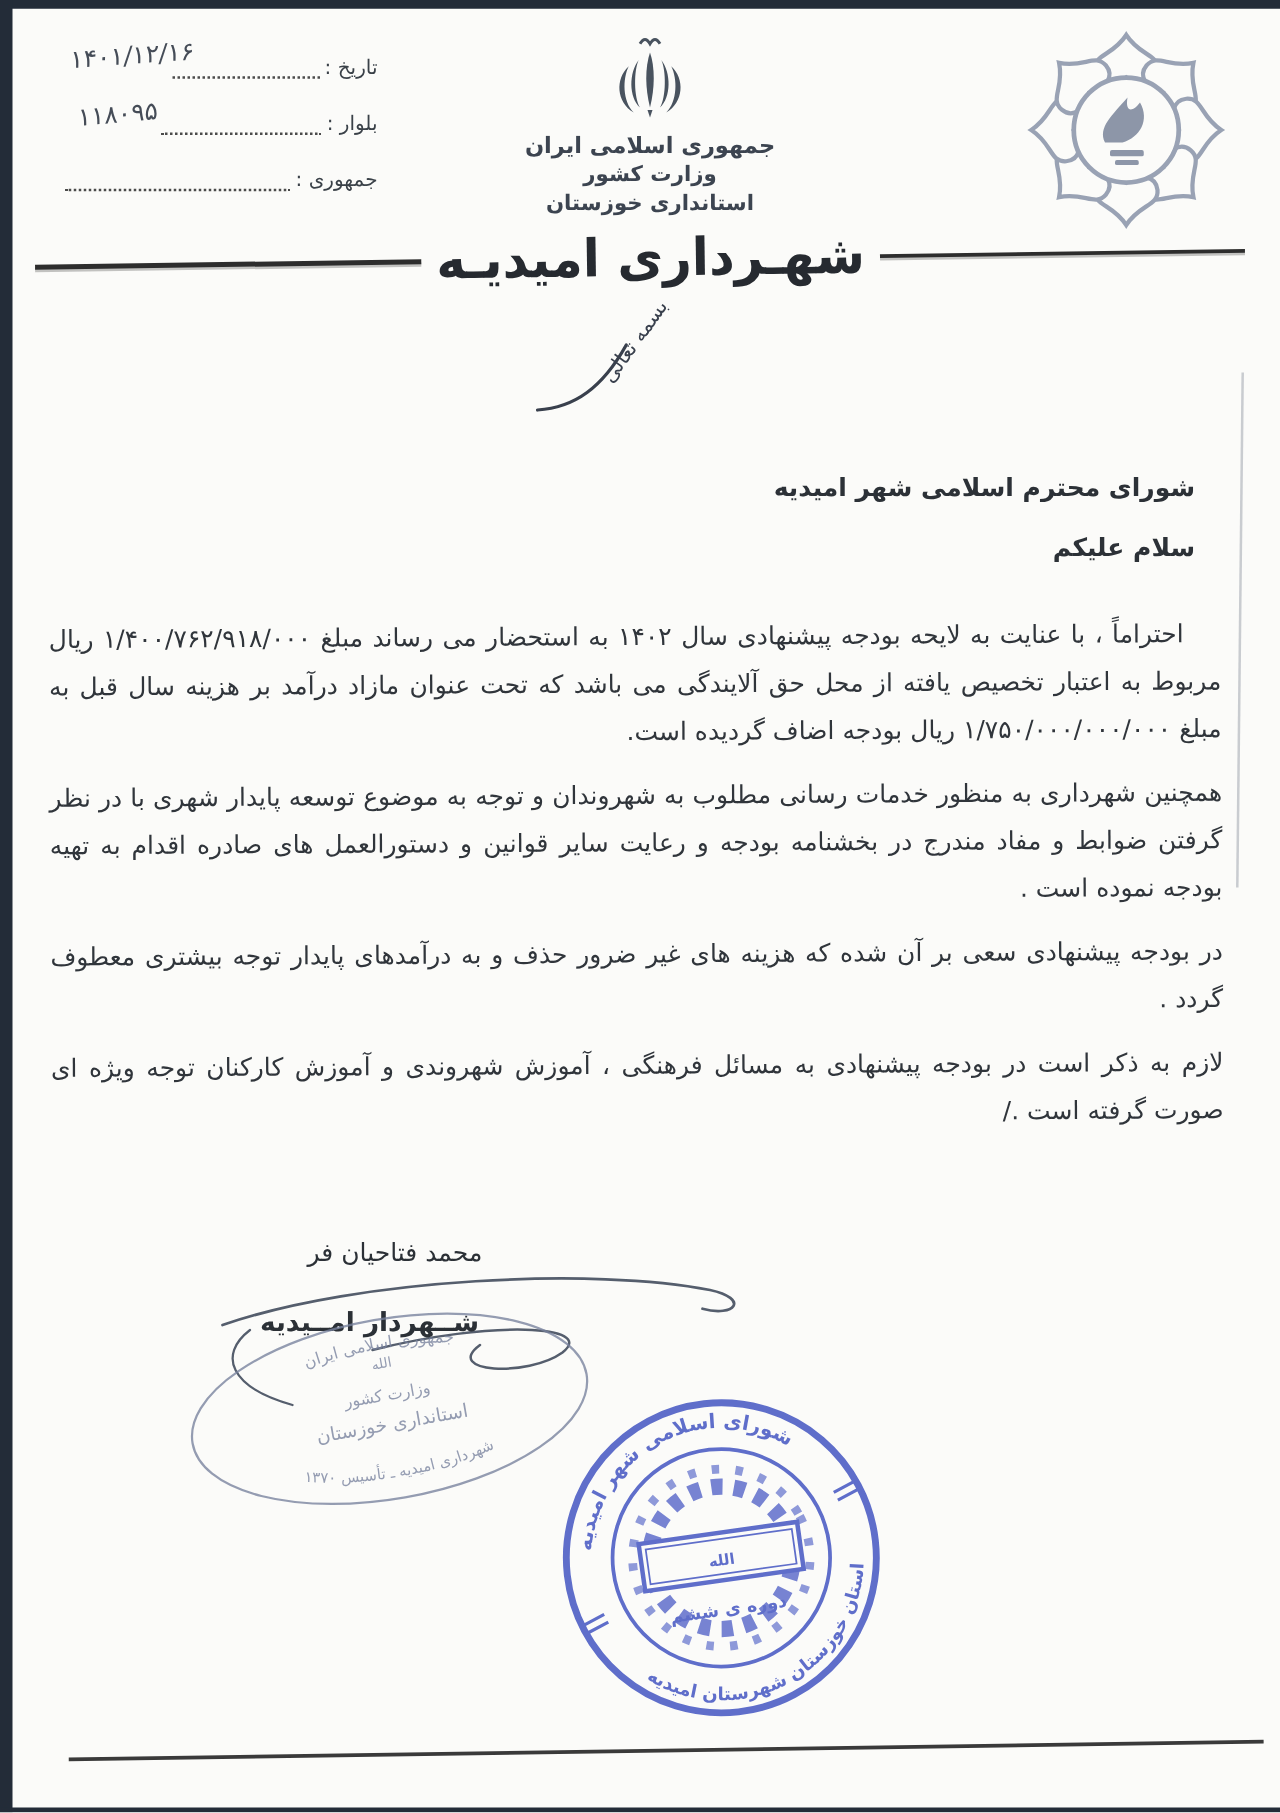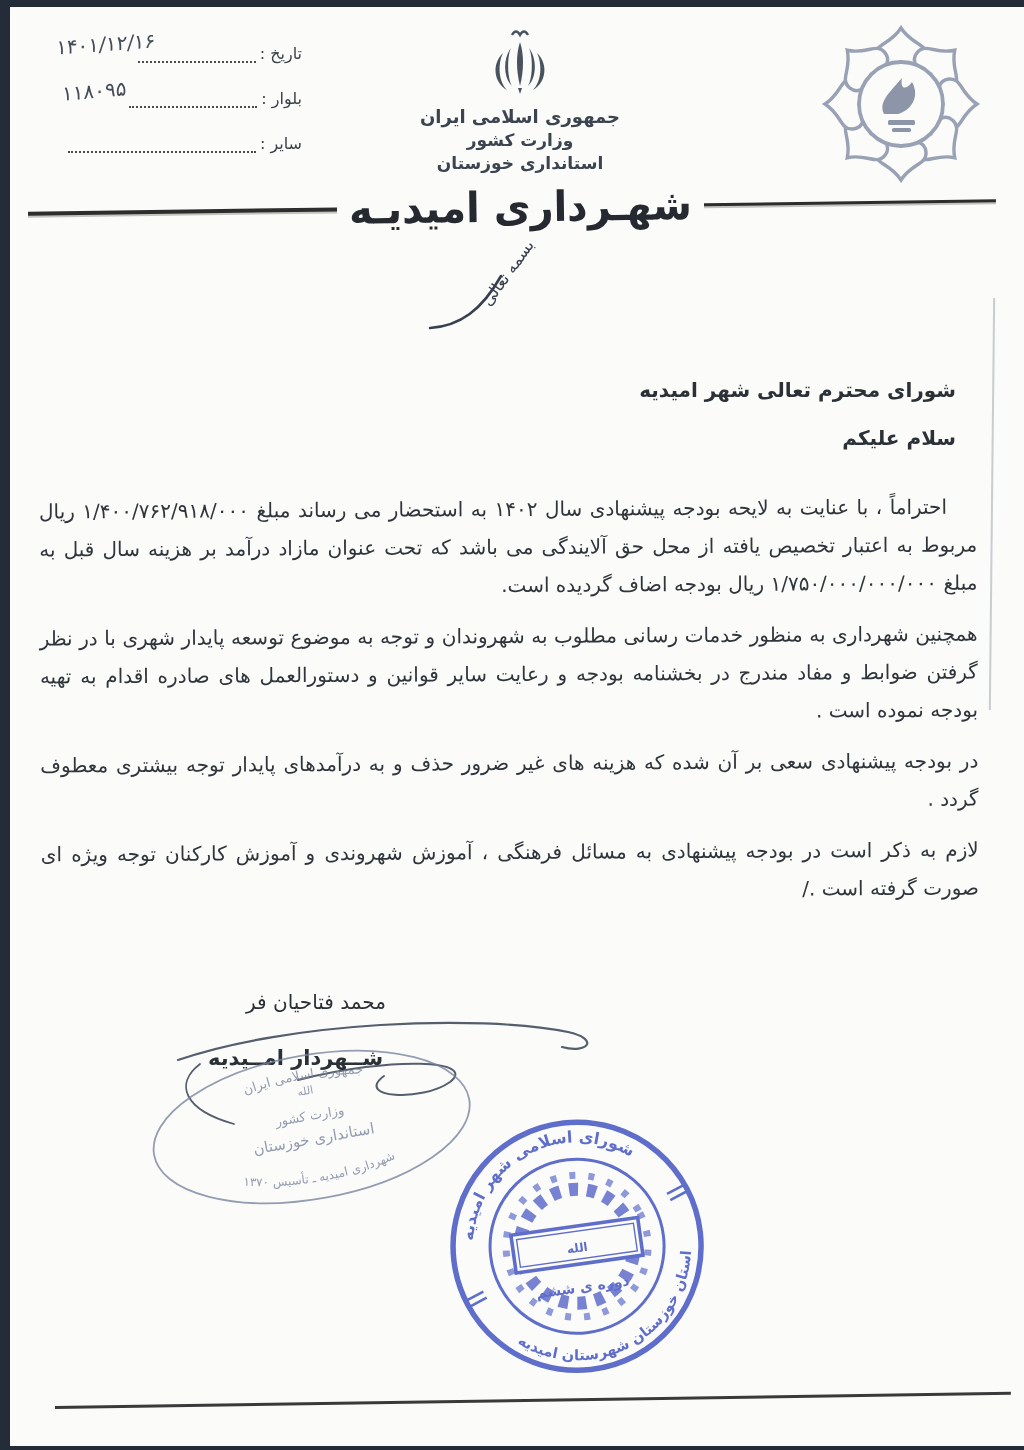--- a/index.html
+++ b/index.html
@@ -93,21 +93,21 @@
       <span class="ref-label">تاریخ :</span>
       <span class="dots d1"></span>
       <span class="hand hand-date">۱۴۰۱/۱۲/۱۶</span>
     </div>
     <div class="ref-row">
       <span class="ref-label">بلوار :</span>
       <span class="dots d2"></span>
       <span class="hand hand-num">۱۱۸۰۹۵</span>
     </div>
     <div class="ref-row r3">
-      <span class="ref-label">سایر :</span>
+      <span class="ref-label">جمهوری :</span>
       <span class="dots d3"></span>
     </div>
   </div>
 
   <div class="org">
     <svg class="emblem-svg" width="110" height="76" viewBox="0 0 110 76">
       <g fill="#49535f" stroke="none">
         <path d="M55 16 C51 28 51 44 55 60 C59 44 59 28 55 16 Z"></path>
         <path d="M46 22 C38 32 38 52 47 60 C42 52 42 30 46 22 Z"></path>
         <path d="M64 22 C72 32 72 52 63 60 C68 52 68 30 64 22 Z"></path>
@@ -152,21 +152,21 @@
     <div class="rule rule-left"></div>
   </div>
 
   <div class="bismillah-wrap">
     <svg width="190" height="112" viewBox="0 0 190 112">
       <path d="M22 98 C52 96 74 80 93 46" fill="none" stroke="#39404d" stroke-width="2.6" stroke-linecap="round"></path>
       <text x="104" y="46" transform="rotate(-54 104 46)" font-size="16" fill="#39404d" font-family="DejaVu Sans, sans-serif" text-anchor="middle" direction="rtl">بسمه تعالی</text>
     </svg>
   </div>
 
-  <div class="recipient">شورای محترم تعالی شهر امیدیه</div>
+  <div class="recipient">شورای محترم اسلامی شهر امیدیه</div>
   <div class="salutation">سلام علیکم</div>
 
   <div class="body-text">
     <p class="indent">احتراماً ، با عنایت به لایحه بودجه پیشنهادی سال ۱۴۰۲ به استحضار می رساند مبلغ ۱/۴۰۰/۷۶۲/۹۱۸/۰۰۰ ریال مربوط به اعتبار تخصیص یافته از محل حق آلایندگی می باشد که تحت عنوان مازاد درآمد بر هزینه سال قبل به مبلغ ۱/۷۵۰/۰۰۰/۰۰۰/۰۰۰ ریال بودجه اضاف گردیده است.</p>
     <p>همچنین شهرداری به منظور خدمات رسانی مطلوب به شهروندان و توجه به موضوع توسعه پایدار شهری با در نظر گرفتن ضوابط و مفاد مندرج در بخشنامه بودجه و رعایت سایر قوانین و دستورالعمل های صادره اقدام به تهیه بودجه نموده است .</p>
     <p>در بودجه پیشنهادی سعی بر آن شده که هزینه های غیر ضرور حذف و به درآمدهای پایدار توجه بیشتری معطوف گردد .</p>
     <p>لازم به ذکر است در بودجه پیشنهادی به مسائل فرهنگی ، آموزش شهروندی و آموزش کارکنان توجه ویژه ای صورت گرفته است ./</p>
   </div>
 
   <div class="fold-line"></div>

